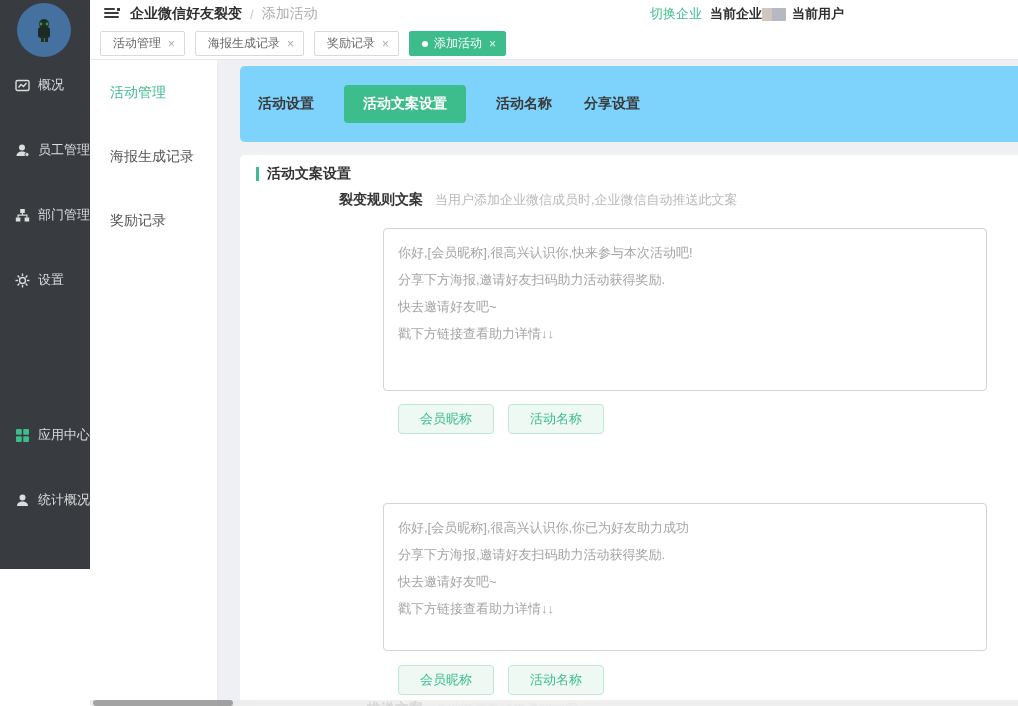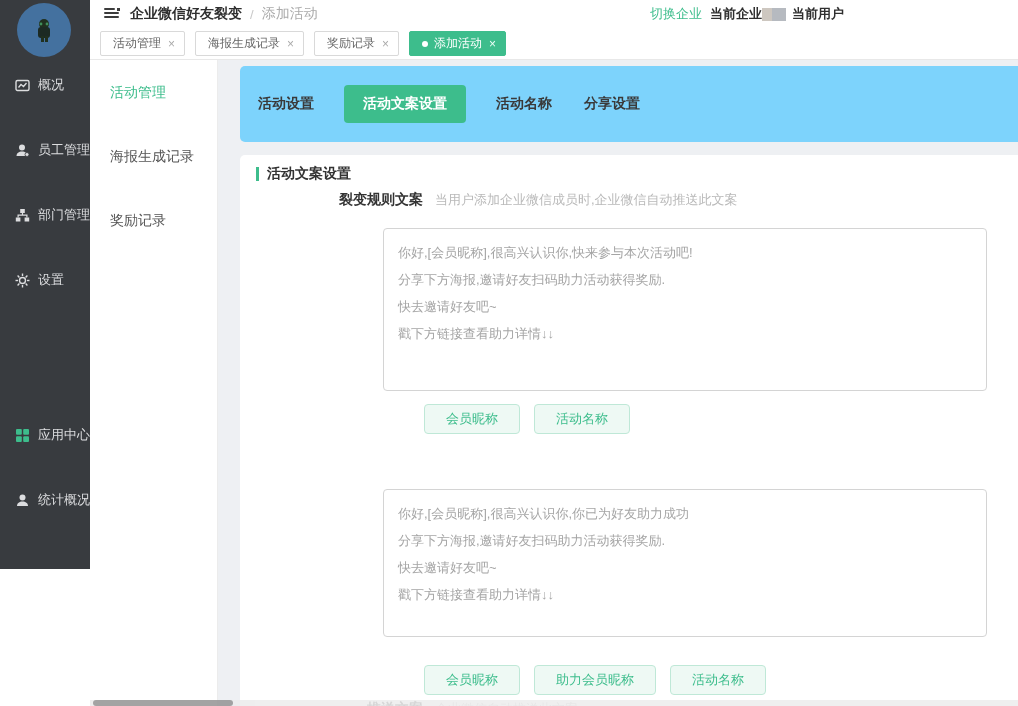--- a/index.html
+++ b/index.html
@@ -66,21 +66,21 @@
   .sec-bar{width:3px;height:14px;background:var(--accent);}
   .sec-title{font-size:14px;font-weight:bold;color:#333;}
 
   .f-row-label{position:absolute;left:0;display:flex;align-items:baseline;}
   .f-label{width:138px;text-align:right;font-size:14px;font-weight:bold;color:#333;white-space:nowrap;margin-left:45px;}
   .f-hint{margin-left:12px;font-size:13px;color:#b9b9b9;white-space:nowrap;}
 
   textarea.copy-area{position:absolute;left:143px;width:604px;border:1px solid #d4d4d4;border-radius:4px;
     padding:10px 14px;font-size:13px;line-height:27px;color:#a5a5a5;resize:none;outline:none;
     font-family:"Liberation Sans","DejaVu Sans",sans-serif;background:#fff;}
-  .tags-row{position:absolute;left:160px;display:flex;gap:14px;padding-left:24px;}
+  .tags-row{position:absolute;left:134px;display:flex;gap:14px;padding-left:24px;}
   .tag-btn{height:30px;padding:0 21px;background:#eef9f4;border:1px solid #bfe8d7;border-radius:4px;
     color:var(--accent);font-size:13px;display:flex;align-items:center;cursor:pointer;white-space:nowrap;}
 
   .clipped-row{position:absolute;left:0;top:545px;display:flex;align-items:baseline;opacity:.8;}
 
   
   .hscroll{position:absolute;left:90px;right:0;bottom:0;height:6px;background:#ececec;opacity:.85;z-index:40;}
   .hscroll .thumb{position:absolute;left:3px;top:0;bottom:0;width:140px;background:#949494;border-radius:3px;cursor:pointer;}
 
   svg{display:block;}
@@ -241,27 +241,26 @@
     </div>
     <textarea class="copy-area" style="top: 73px; height: 163px;" spellcheck="false">你好,[会员昵称],很高兴认识你,快来参与本次活动吧!
 分享下方海报,邀请好友扫码助力活动获得奖励.
 快去邀请好友吧~
 戳下方链接查看助力详情↓↓</textarea>
     <div class="tags-row" style="top:249px">
       <div class="tag-btn">会员昵称</div>
       <div class="tag-btn">活动名称</div>
     </div>
 
-    <textarea class="copy-area" style="top: 334px; height: 148px;" spellcheck="false">你好,[会员昵称],很高兴认识你,你已为好友助力成功
+    <textarea class="copy-area" style="top: 348px; height: 148px;" spellcheck="false">你好,[会员昵称],很高兴认识你,你已为好友助力成功
 分享下方海报,邀请好友扫码助力活动获得奖励.
 快去邀请好友吧~
 戳下方链接查看助力详情↓↓</textarea>
     <div class="tags-row" style="top:510px">
       <div class="tag-btn">会员昵称</div>
-      <div class="tag-btn">助力会员昵称</div>
       <div class="tag-btn">活动名称</div>
     </div>
 
     <div class="clipped-row">
       <span class="f-label">推送文案</span>
       <span class="f-hint">企业微信自动推送此文案</span>
     </div>
   </div>
 </div>
 

